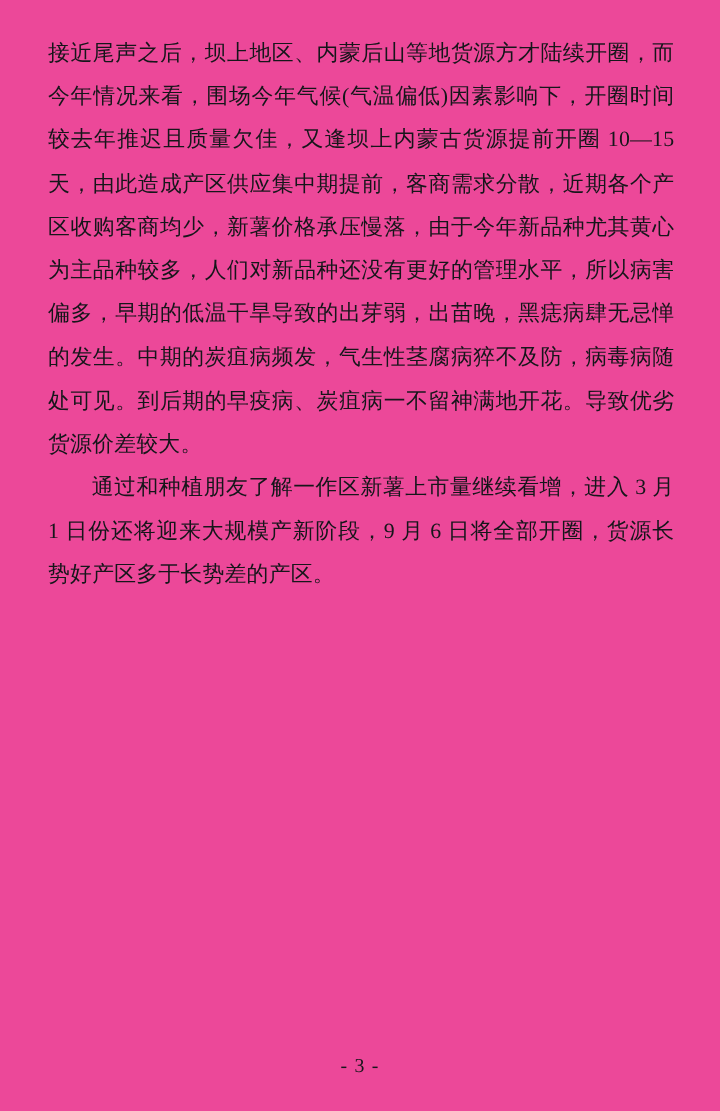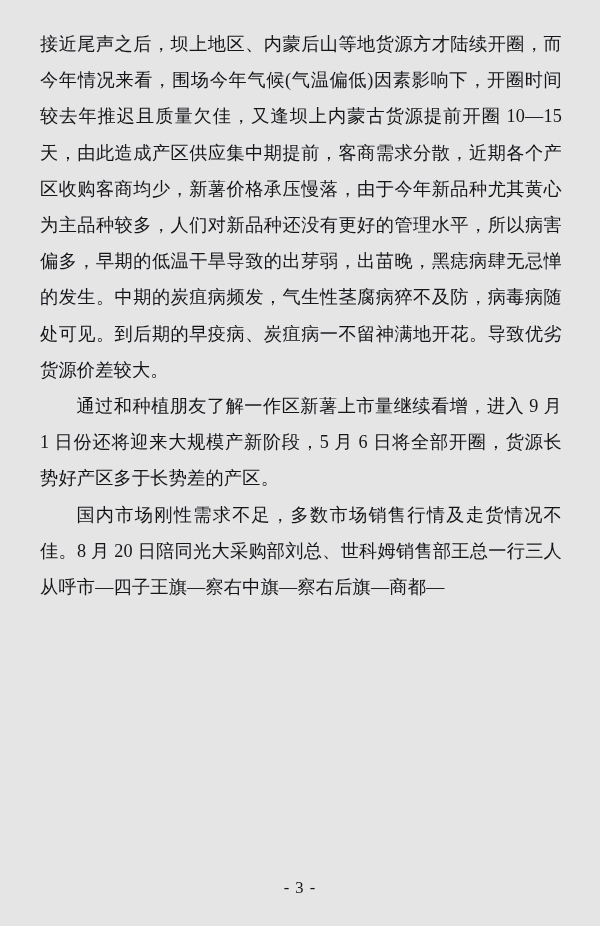--- a/index.html
+++ b/index.html
@@ -14,21 +14,21 @@
     color: #1a1a1a;
     position: relative;
     overflow: hidden;
   }
   #page {
     width: 600px;
     height: 926px;
     box-sizing: border-box;
     padding: 26px 38px 0 40px;
     position: relative;
-    background: #e5e5e5;
+    background: #ec4899;
   }
   .doc-body {
     font-size: 18.2px;
     line-height: 36.2px;
     text-align: justify;
     text-justify: inter-ideograph;
     letter-spacing: 0.2px;
     color: #15161a;
   }
   .para {
@@ -49,17 +49,16 @@
     font-family: "Liberation Serif", "DejaVu Serif", serif;
     letter-spacing: 1px;
   }
 </style>
 </head>
 <body>
 
 <div id="page">
   <div class="doc-body">
     <p class="para no-indent">接近尾声之后，坝上地区、内蒙后山等地货源方才陆续开圈，而今年情况来看，围场今年气候(气温偏低)因素影响下，开圈时间较去年推迟且质量欠佳，又逢坝上内蒙古货源提前开圈 10—15 天，由此造成产区供应集中期提前，客商需求分散，近期各个产区收购客商均少，新薯价格承压慢落，由于今年新品种尤其黄心为主品种较多，人们对新品种还没有更好的管理水平，所以病害偏多，早期的低温干旱导致的出芽弱，出苗晚，黑痣病肆无忌惮的发生。中期的炭疽病频发，气生性茎腐病猝不及防，病毒病随处可见。到后期的早疫病、炭疽病一不留神满地开花。导致优劣货源价差较大。</p>
-    <p class="para">通过和种植朋友了解一作区新薯上市量继续看增，进入 9 月 1 日份还将迎来大规模产新阶段，5 月 6 日将全部开圈，货源长势好产区多于长势差的产区。</p>
-    <p class="para">国内市场刚性需求不足，多数市场销售行情及走货情况不佳。8 月 20 日陪同光大采购部刘总、世科姆销售部王总一行三人从呼市—四子王旗—察右中旗—察右后旗—商都—</p>
+    <p class="para">通过和种植朋友了解一作区新薯上市量继续看增，进入 3 月 1 日份还将迎来大规模产新阶段，9 月 6 日将全部开圈，货源长势好产区多于长势差的产区。</p>
   </div>
   <div class="footer">- 3 -</div>
 </div>
 
 </body></html>

